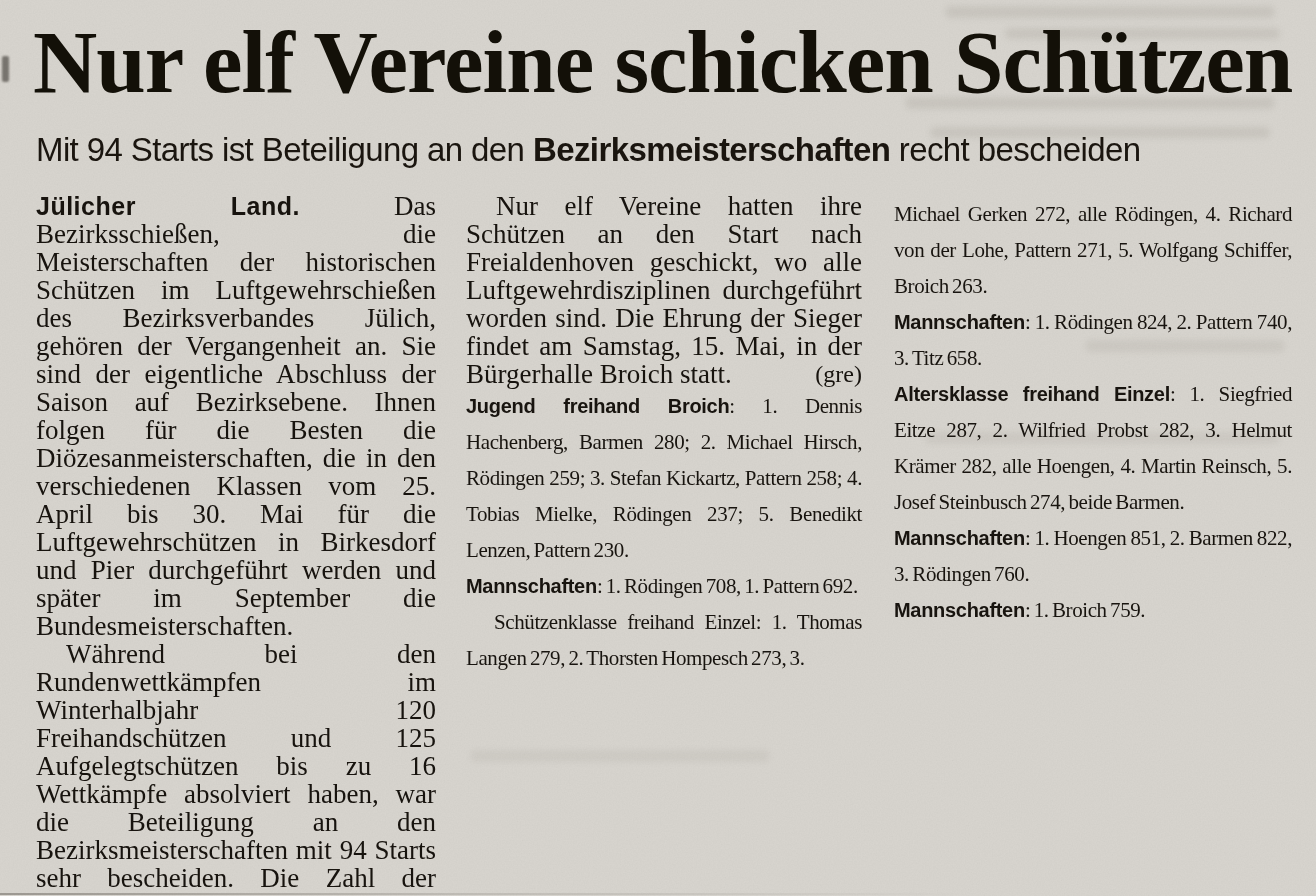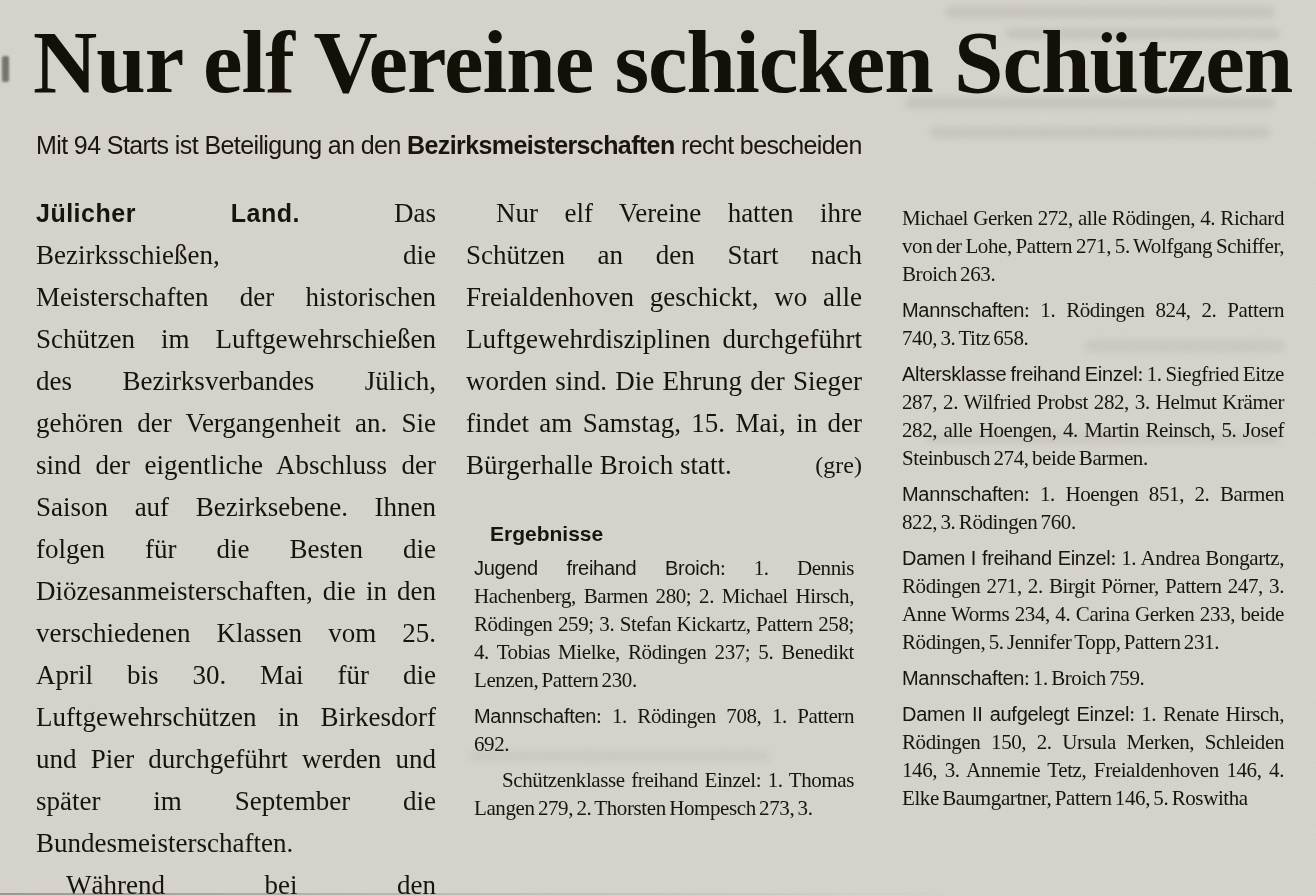--- a/index.html
+++ b/index.html
@@ -26,57 +26,57 @@
   .headline{
     position:absolute;left:33px;top:16px;margin:0;
     font-family:"Liberation Serif", serif;
     font-weight:700;font-size:89px;line-height:1.05;
     letter-spacing:-1px;white-space:nowrap;
     color:#131008;
   }
   .subhead{
     position:absolute;left:36px;top:130px;margin:0;
     font-family:"Liberation Sans", sans-serif;
-    font-weight:400;font-size:25px;line-height:1.2;
+    font-weight:400;font-size:33px;line-height:1.2;
     letter-spacing:-0.6px;white-space:nowrap;color:#1a150f;
   }
   .subhead .emph{font-weight:700;}
 
   .col{position:absolute;top:192px;}
   .col1{left:36px;width:400px;}
   .col2{left:466px;width:396px;}
   .col3{left:894px;width:398px;top:196px;}
 
   p.body{
-    margin:0;font-size:27px;line-height:42px;
+    margin:0;font-size:27px;line-height:28px;
     text-align:justify;hyphens:auto;-webkit-hyphens:auto;
     color:#17130e;
   }
   p.body.indent{text-indent:30px;}
   .dateline{
     font-family:"Liberation Sans", sans-serif;
     font-weight:700;font-size:25px;letter-spacing:.5px;
   }
   .sig{float:right;font-size:24px;}
 
   .res-header{
     margin:36px 0 4px 24px;
     font-family:"Liberation Sans", sans-serif;
     font-weight:700;font-size:21px;color:#17130e;
   }
   p.res{
-    margin:8px;font-size:21px;line-height:28px;
+    margin:0;font-size:21px;line-height:36px;
     letter-spacing:-0.4px;word-spacing:-1.5px;
     text-align:justify;hyphens:auto;-webkit-hyphens:auto;
     color:#18140f;
   }
   p.res.indent{text-indent:28px;}
   p.res .lbl{
     font-family:"Liberation Sans", sans-serif;
-    font-weight:400;font-size:20px;letter-spacing:-0.3px;
+    font-weight:700;font-size:20px;letter-spacing:-0.3px;
   }
   .bottom-line{
     position:absolute;left:0;bottom:1px;width:78%;height:2px;
     background:linear-gradient(90deg, rgba(62,56,48,.38), rgba(62,56,48,.15) 45%, rgba(62,56,48,0) 95%);
     pointer-events:none;
   }
 </style>
 </head>
 <body>
 
@@ -107,31 +107,28 @@
   <h2 class="subhead"><span>Mit 94 Starts ist Beteiligung an den </span><span class="emph">Bezirksmeisterschaften</span><span> recht bescheiden</span></h2>
 
   <div class="col col1">
     <p class="body" lang="de"><b class="dateline">Jülicher Land.</b> <span>Das Bezirksschießen, die Meisterschaften der historischen Schützen im Luftgewehrschießen des Bezirksverbandes Jülich, gehören der Vergangenheit an. Sie sind der eigentliche Abschluss der Saison auf Bezirksebene. Ihnen folgen für die Besten die Diözesanmeisterschaften, die in den verschiedenen Klassen vom 25. April bis 30. Mai für die Luftgewehrschützen in Birkesdorf und Pier durchgeführt werden und später im September die Bundesmeisterschaften.</span></p>
     <p class="body indent" lang="de">Während bei den Rundenwettkämpfen im Winterhalbjahr 120 Freihandschützen und 125 Aufgelegtschützen bis zu 16 Wettkämpfe absolviert haben, war die Beteiligung an den Bezirksmeisterschaften mit 94 Starts sehr bescheiden. Die Zahl der Teilnehmer war noch niedriger, da einige</p>
   </div>
 
   <div class="col col2">
     <p class="body indent" lang="de"><span>Nur elf Vereine hatten ihre Schützen an den Start nach Freialdenhoven geschickt, wo alle Luftgewehrdisziplinen durchgeführt worden sind. Die Ehrung der Sieger findet am Samstag, 15. Mai, in der Bürgerhalle Broich statt.</span> <span class="sig">(gre)</span></p>
 
-    <h3 class="res-header">Ergebnisse</h3>
 
     <p class="res" lang="de"><span class="lbl">Jugend freihand Broich</span><span>: 1. Dennis Hachenberg, Barmen 280; 2. Michael Hirsch, Rödingen 259; 3. Stefan Kickartz, Pattern 258; 4. Tobias Mielke, Rödingen 237; 5. Benedikt Lenzen, Pattern 230.</span></p>
     <p class="res" lang="de"><span class="lbl">Mannschaften</span><span>: 1. Rödingen 708, 1. Pattern 692.</span></p>
     <p class="res indent" lang="de"><span>Schützenklasse freihand Einzel: 1. Thomas Langen 279, 2. Thorsten Hompesch 273, 3.</span></p>
   </div>
 
   <div class="col col3">
     <p class="res" lang="de"><span>Michael Gerken 272, alle Rödingen, 4. Richard von der Lohe, Pattern 271, 5. Wolfgang Schiffer, Broich 263.</span></p>
     <p class="res" lang="de"><span class="lbl">Mannschaften</span><span>: 1. Rödingen 824, 2. Pattern 740, 3. Titz 658.</span></p>
     <p class="res" lang="de"><span class="lbl">Altersklasse freihand Einzel</span><span>: 1. Siegfried Eitze 287, 2. Wilfried Probst 282, 3. Helmut Krämer 282, alle Hoengen, 4. Martin Reinsch, 5. Josef Steinbusch 274, beide Barmen.</span></p>
     <p class="res" lang="de"><span class="lbl">Mannschaften</span><span>: 1. Hoengen 851, 2. Barmen 822, 3. Rödingen 760.</span></p>
-    <p class="res" lang="de"><span class="lbl">Damen I freihand Einzel</span><span>: 1. Andrea Bongartz, Rödingen 271, 2. Birgit Pörner, Pattern 247, 3. Anne Worms 234, 4. Carina Gerken 233, beide Rödingen, 5. Jennifer Topp, Pattern 231.</span></p>
     <p class="res" lang="de"><span class="lbl">Mannschaften</span><span>: 1. Broich 759.</span></p>
-    <p class="res" lang="de"><span class="lbl">Damen II aufgelegt Einzel</span><span>: 1. Renate Hirsch, Rödingen 150, 2. Ursula Merken, Schleiden 146, 3. Annemie Tetz, Freialdenhoven 146, 4. Elke Baumgartner, Pattern 146, 5. Roswitha</span></p>
   </div>
 
   <div class="bottom-line"></div>
 </div>
 
 </body></html>

